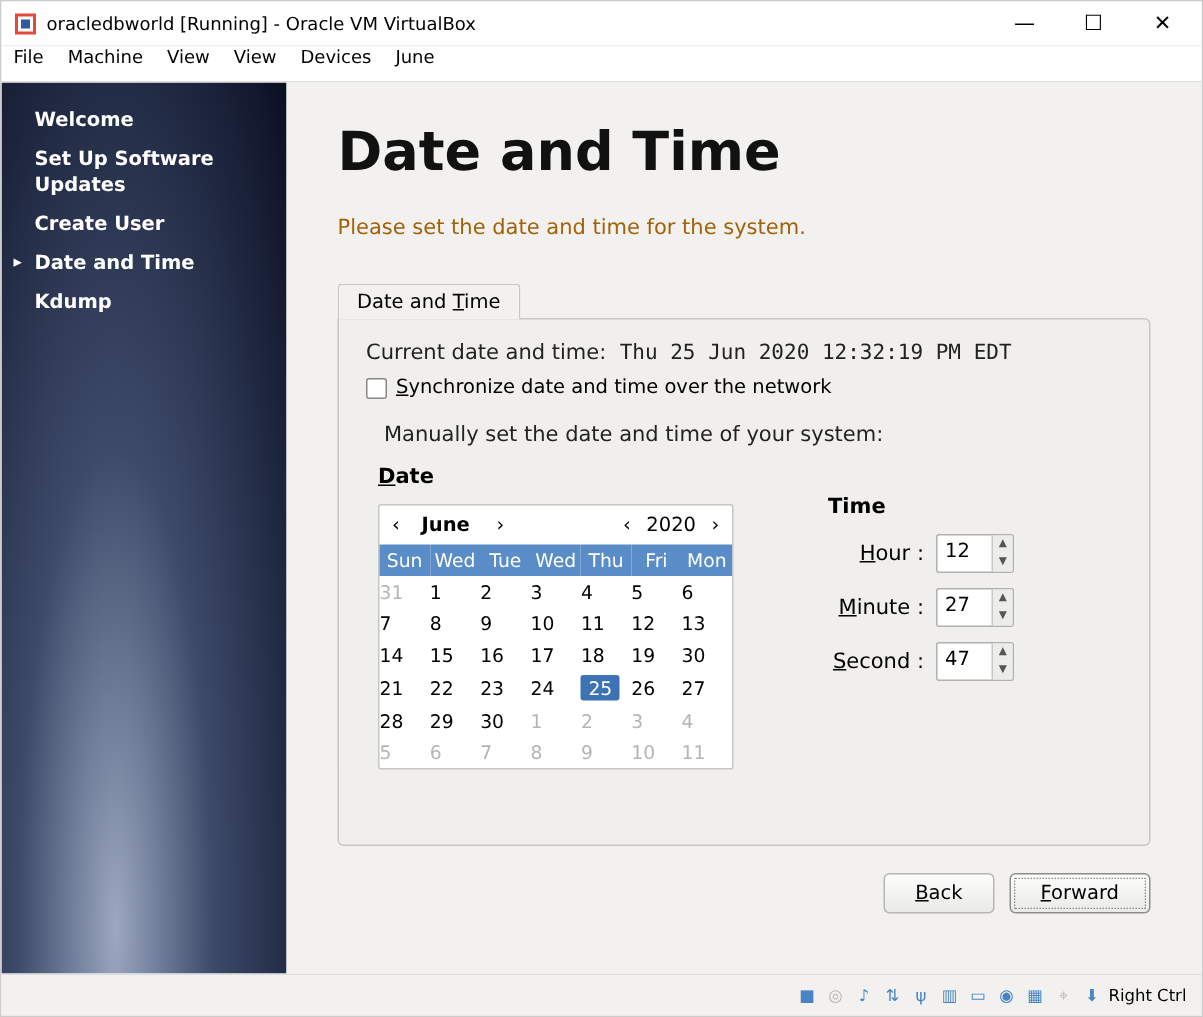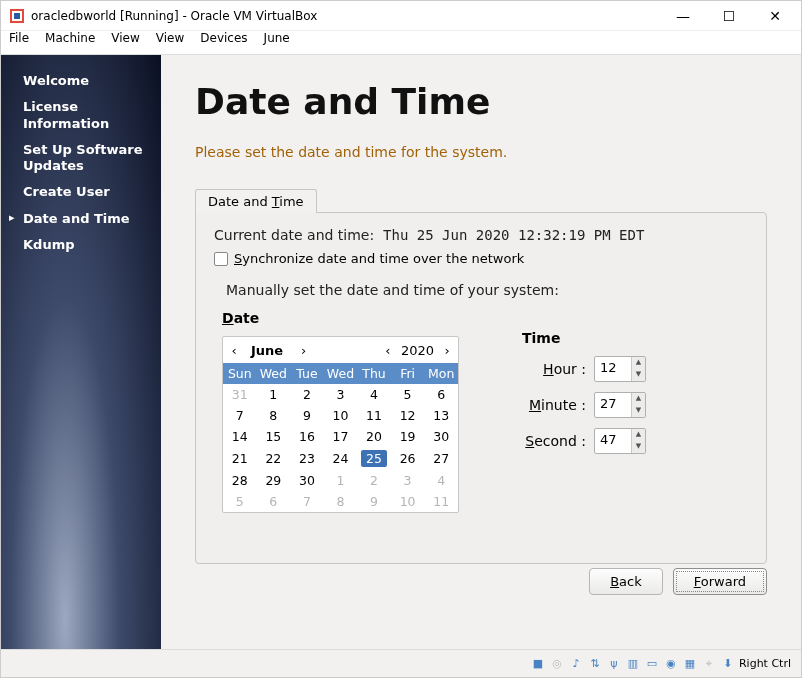--- a/index.html
+++ b/index.html
@@ -6,21 +6,21 @@
     body { font-family: "Segoe UI", "DejaVu Sans", sans-serif; font-size: 13px; background: #fff; }
     .window { width: 802px; height: 678px; display: flex; flex-direction: column; border: 1px solid #ccc; position: relative; }
     .titlebar { height: 30px; background: #fff; display: flex; align-items: center; padding: 0 8px; border-bottom: 1px solid #eee; }
     .titlebar .vb-icon { width: 16px; height: 16px; margin-right: 6px; }
     .titlebar .title-text { flex: 1; font-size: 12px; color: #000; }
     .win-controls { display: flex; gap: 18px; padding-right: 4px; }
     .win-btn { width: 28px; height: 22px; display: flex; align-items: center; justify-content: center; font-size: 14px; cursor: default; }
     .menubar { height: 24px; background: #fff; display: flex; align-items: flex-start; padding: 0 8px; gap: 16px; font-size: 12px; color: #000; border-bottom: 1px solid #ddd; }
     .menubar .menu-item { cursor: default; }
     .content { flex: 1; display: flex; background: #f3f3f1; position: relative; overflow: hidden; }
-    .sidebar { width: 160px; background: radial-gradient(ellipse at 40% 95%, #9ca8c0 0%, #3d4a6a 40%, #0a0f22 100%); padding: 18px 8px 8px 12px; color: #fff; }
+    .sidebar { width: 190px; background: radial-gradient(ellipse at 40% 95%, #9ca8c0 0%, #3d4a6a 40%, #0a0f22 100%); padding: 18px 8px 8px 12px; color: #fff; }
     .sidebar .sb-item { font-weight: bold; font-size: 13px; margin-bottom: 10px; line-height: 1.25; cursor: default; position: relative; padding-left: 10px; }
     .sidebar .sb-item.active::before { content: "▸"; position: absolute; left: -4px; font-size: 11px; }
     .main { flex: 1; padding: 26px 34px 16px 34px; position: relative; background: #f2f1ef; }
     .page-title { font-size: 36px; font-weight: bold; color: #111; margin-bottom: 22px; }
     .page-intro { font-size: 14px; color: #a16207; margin-bottom: 28px; }
     .tab-head { display: inline-block; background: #f2f1ef; border: 1px solid #c6c6c4; border-bottom: none; border-radius: 3px 3px 0 0; padding: 4px 12px; font-size: 13px; position: relative; top: 1px; z-index: 2; }
     .tab-head .ul { text-decoration: underline; }
     .tab-panel { border: 1px solid #c6c6c4; border-radius: 0 4px 4px 4px; padding: 14px 18px 22px 18px; background: #f0efed; min-height: 352px; }
     .line { font-size: 14px; color: #222; margin-bottom: 8px; }
     .mono { font-family: "DejaVu Sans Mono", monospace; letter-spacing: 0; }
@@ -32,30 +32,30 @@
     .col-time { flex: 1; margin-top: 20px; }
     .sect-label { font-weight: bold; font-size: 14px; margin: 4px 0 10px 8px; }
     .cal { border: 1px solid #c6c6c4; border-radius: 2px; background: #fff; width: 237px; margin-left: 8px; }
     .cal-nav { display: flex; align-items: center; height: 26px; }
     .cal-nav .navbtn { width: 22px; text-align: center; font-size: 13px; cursor: default; }
     .cal-nav .month { flex: 1; text-align: left; padding-left: 6px; font-size: 13px; font-weight: bold; }
     .cal-nav .gap { flex: 1.5; }
     .cal-nav .year { font-size: 13px; padding: 0 2px; }
     .cal table { width: 100%; border-collapse: collapse; font-size: 12.5px; }
     .cal thead th { background: #5a8cc7; color: #fff; font-weight: normal; padding: 3px 0; width: 14.28%; }
-    .cal tbody td { text-align: center; padding: 3px 0; cursor: default; }
+    .cal tbody td { padding: 3px 0; cursor: default; }
     .cal tbody td.dim { color: #b5b5b5; }
     .cal tbody td.sel span { background: #3d73b5; color: #fff; padding: 1px 5px; border-radius: 2px; display: inline-block; }
     .time-row { display: flex; align-items: center; gap: 8px; margin-bottom: 10px; }
     .time-row .tl { width: 72px; text-align: right; font-size: 14px; }
     .spin { display: flex; border: 1px solid #b0b0ae; border-radius: 2px; background: #fff; width: 52px; height: 26px; }
     .spin .val { flex: 1; padding: 3px 5px; font-size: 13px; }
     .spin .arrows { width: 14px; display: flex; flex-direction: column; border-left: 1px solid #c8c8c6; }
     .spin .arrows div { flex: 1; font-size: 7px; text-align: center; line-height: 10px; color: #555; background: #ececea; cursor: default; }
-    .footer-btns { position: absolute; right: 34px; bottom: 54px; display: flex; gap: 10px; }
+    .footer-btns { position: absolute; right: 34px; bottom: 40px; display: flex; gap: 10px; }
     .btn { border: 1px solid #b6b6b4; border-radius: 4px; background: linear-gradient(#fdfdfd,#eaeae8); padding: 5px 20px; font-size: 13px; cursor: default; }
     .btn.focus { outline: 1px dotted #888; outline-offset: -4px; border-color: #8e8e8c; }
     .statusbar { height: 28px; background: #f2f1ef; display: flex; align-items: center; justify-content: flex-end; padding: 0 10px; gap: 3px; font-size: 11px; border-top: 1px solid #ddd; }
     .sb-icon { width: 16px; height: 16px; display: inline-flex; align-items: center; justify-content: center; font-size: 11px; color: #4884c4; }
     .sb-icon.dim { color: #bbb; }
     .cursor-pointer { position: absolute; top: 4px; right: 110px; font-size: 16px; color: #000; pointer-events: none; }
   </style>
 </head>
 <body>
 
@@ -82,21 +82,20 @@
     <span class="menu-item">View</span>
     <span class="menu-item">Devices</span>
     <span class="menu-item">June</span>
   </div>
 
   <div class="content">
     <span class="cursor-pointer">↖</span>
 
     <div class="sidebar">
       <div class="sb-item">Welcome</div>
-      <div class="sb-item">License Information</div>
       <div class="sb-item">Set Up Software Updates</div>
       <div class="sb-item">Create User</div>
       <div class="sb-item active">Date and Time</div>
       <div class="sb-item">Kdump</div>
     </div>
 
     <div class="main">
       <h1 class="page-title">Date and Time</h1>
       <p class="page-intro">Please set the date and time for the system.</p>
 
@@ -158,21 +157,21 @@
                       <td>10</td>
                       <td>11</td>
                       <td>12</td>
                       <td>13</td>
                     </tr>
                     <tr>
                       <td>14</td>
                       <td>15</td>
                       <td>16</td>
                       <td>17</td>
-                      <td>20</td>
+                      <td>18</td>
                       <td>19</td>
                       <td>30</td>
                     </tr>
                     <tr>
                       <td>21</td>
                       <td>22</td>
                       <td>23</td>
                       <td>24</td>
                       <td class="sel"><span>25</span></td>
                       <td>26</td>

